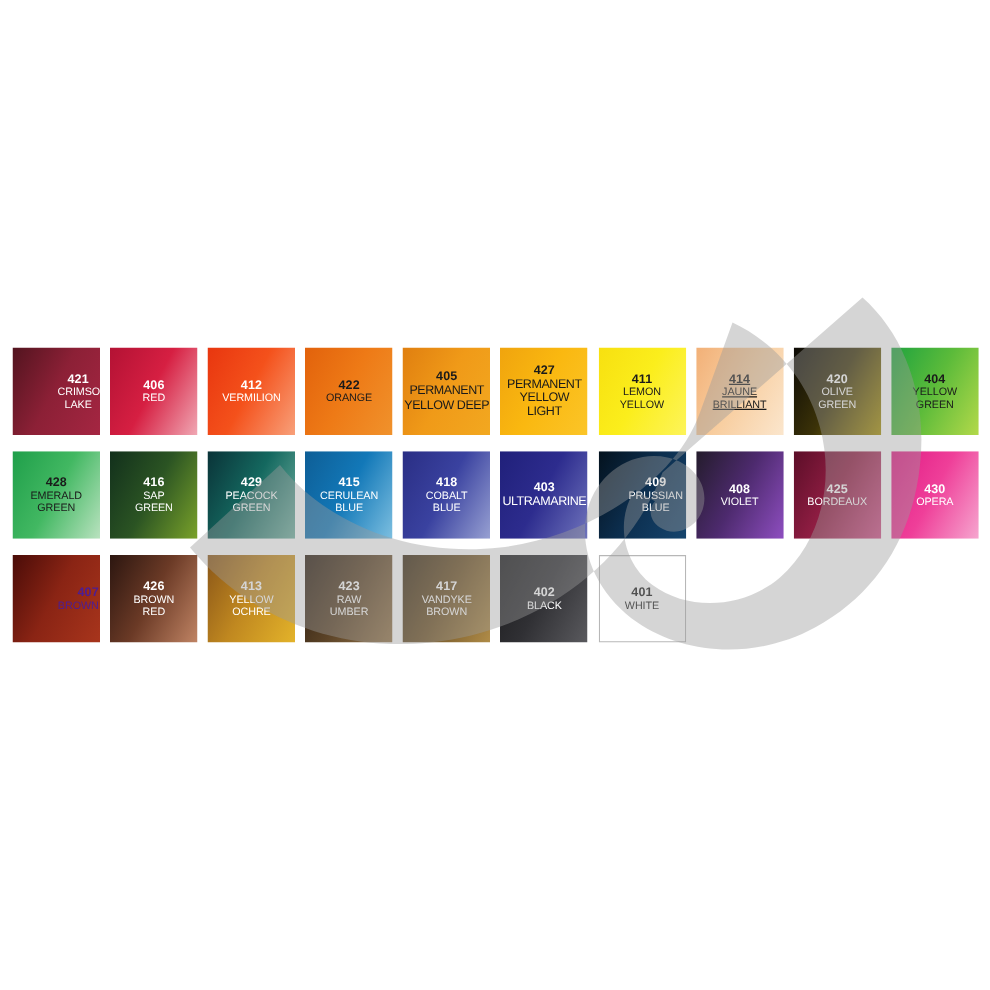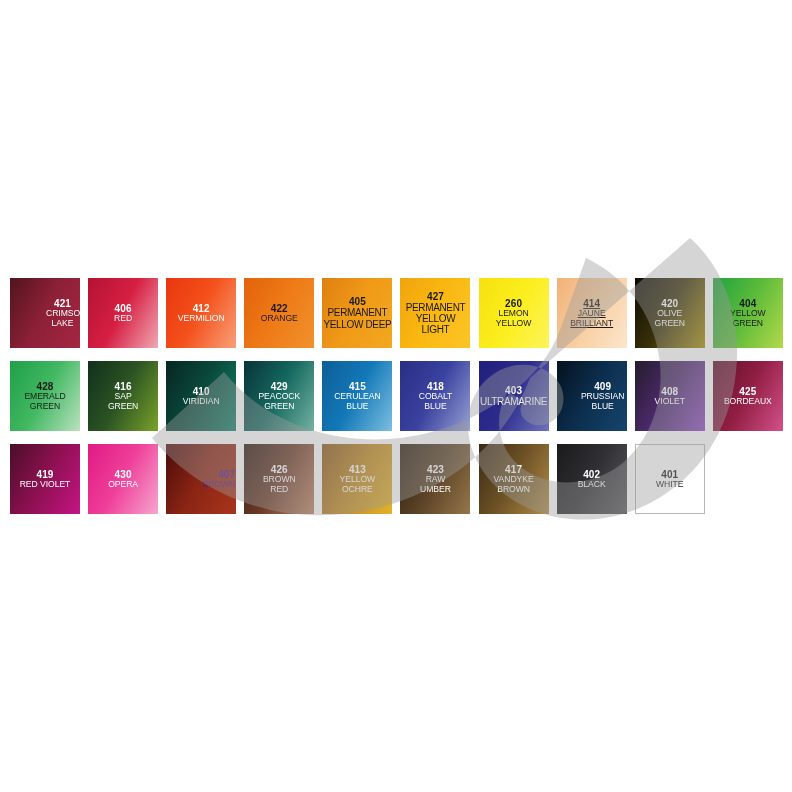--- a/index.html
+++ b/index.html
@@ -144,21 +144,21 @@
         <div class="sw-bg" style="background: linear-gradient(118deg, rgb(240, 164, 14) 0%, rgb(250, 184, 16) 48%, rgb(251, 197, 40) 100%);"></div>
         <div class="sw-text" style="color: rgb(26, 26, 26);">
           <span class="sw-code">427</span>
           <span class="sw-name tight">PERMANENT
 YELLOW LIGHT</span>
         </div>
       </div>
       <div class="swatch">
         <div class="sw-bg" style="background: linear-gradient(118deg, rgb(247, 224, 16) 0%, rgb(251, 238, 28) 48%, rgb(253, 244, 90) 100%);"></div>
         <div class="sw-text" style="color: rgb(26, 26, 26);">
-          <span class="sw-code">260</span>
+          <span class="sw-code">411</span>
           <span class="sw-name">LEMON
 YELLOW</span>
         </div>
       </div>
       <div class="swatch">
         <div class="sw-bg" style="background: linear-gradient(118deg, rgb(242, 176, 119) 0%, rgb(248, 206, 160) 48%, rgb(251, 230, 205) 100%);"></div>
         <div class="sw-text" style="color: rgb(26, 26, 26); text-decoration: underline;">
           <span class="sw-code">414</span>
           <span class="sw-name">JAUNE
 BRILLIANT</span>
@@ -190,27 +190,20 @@
       </div>
       <div class="swatch">
         <div class="sw-bg" style="background: linear-gradient(118deg, rgb(18, 48, 28) 0%, rgb(43, 84, 35) 48%, rgb(122, 162, 42) 100%);"></div>
         <div class="sw-text" style="color: rgb(255, 255, 255);">
           <span class="sw-code">416</span>
           <span class="sw-name">SAP
 GREEN</span>
         </div>
       </div>
       <div class="swatch">
-        <div class="sw-bg" style="background: linear-gradient(118deg, rgb(6, 38, 34) 0%, rgb(10, 74, 60) 48%, rgb(18, 130, 106) 100%);"></div>
-        <div class="sw-text" style="color: rgb(255, 255, 255);">
-          <span class="sw-code">410</span>
-          <span class="sw-name">VIRIDIAN</span>
-        </div>
-      </div>
-      <div class="swatch">
         <div class="sw-bg" style="background: linear-gradient(118deg, rgb(10, 51, 56) 0%, rgb(20, 104, 95) 48%, rgb(116, 178, 162) 100%);"></div>
         <div class="sw-text" style="color: rgb(255, 255, 255);">
           <span class="sw-code">429</span>
           <span class="sw-name">PEACOCK
 GREEN</span>
         </div>
       </div>
       <div class="swatch">
         <div class="sw-bg" style="background: linear-gradient(118deg, rgb(14, 94, 150) 0%, rgb(18, 120, 184) 48%, rgb(125, 191, 224) 100%);"></div>
         <div class="sw-text" style="color: rgb(255, 255, 255);">
@@ -247,27 +240,20 @@
         <div class="sw-text" style="color: rgb(255, 255, 255);">
           <span class="sw-code">408</span>
           <span class="sw-name">VIOLET</span>
         </div>
       </div>
       <div class="swatch">
         <div class="sw-bg" style="background: linear-gradient(118deg, rgb(92, 14, 40) 0%, rgb(146, 30, 68) 48%, rgb(210, 82, 138) 100%);"></div>
         <div class="sw-text" style="color: rgb(255, 255, 255);">
           <span class="sw-code">425</span>
           <span class="sw-name">BORDEAUX</span>
-        </div>
-      </div>
-      <div class="swatch">
-        <div class="sw-bg" style="background: linear-gradient(118deg, rgb(74, 14, 40) 0%, rgb(140, 16, 80) 48%, rgb(196, 20, 132) 100%);"></div>
-        <div class="sw-text" style="color: rgb(255, 255, 255);">
-          <span class="sw-code">419</span>
-          <span class="sw-name">RED VIOLET</span>
         </div>
       </div>
       <div class="swatch">
         <div class="sw-bg" style="background: linear-gradient(118deg, rgb(224, 26, 132) 0%, rgb(239, 63, 153) 48%, rgb(246, 166, 207) 100%);"></div>
         <div class="sw-text" style="color: rgb(255, 255, 255);">
           <span class="sw-code">430</span>
           <span class="sw-name">OPERA</span>
         </div>
       </div>
       <div class="swatch">

